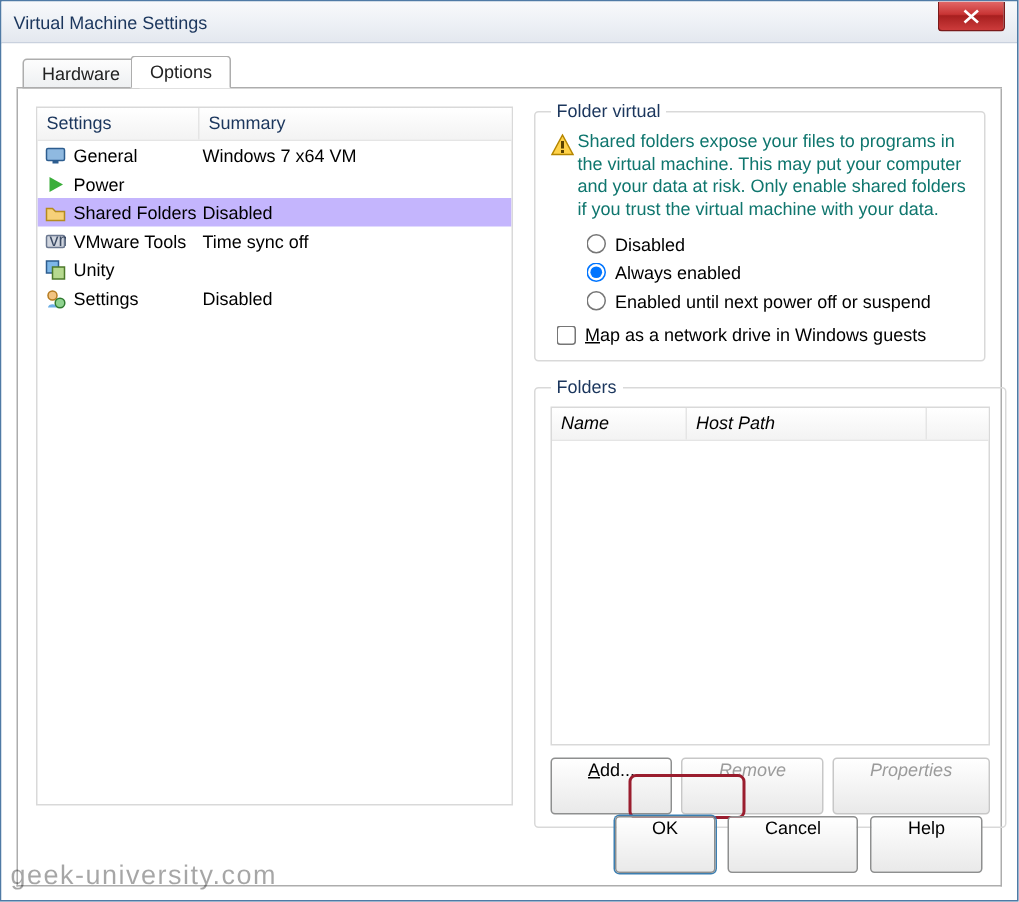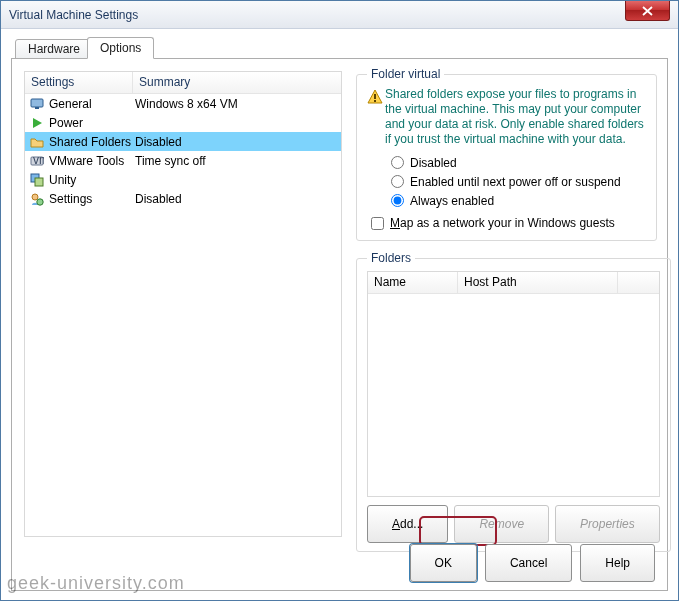--- a/index.html
+++ b/index.html
@@ -15,43 +15,43 @@
   .tab.active { background:#fff; border-bottom:1px solid #fff; z-index:2; }
   #tab-hw { left:4px; }
   #tab-op { left:76px;text-align:center; }
   .tabbody { border:1px solid #adadad; border-top:none; height:532px; position:relative; }
   .left-panel { position:absolute; top:12px; left:12px; width:318px; height:466px; border:1px solid #d9d9d9; background:#fff; }
   .lp-head { display:flex; height:22px; border-bottom:1px solid #e5e5e5; background:linear-gradient(to bottom,#fff,#f3f3f3); }
   .lp-head div { padding:3px 6px; color:#1b365d; cursor:default; }
   .lp-h1 { width:108px; border-right:1px solid #e5e5e5; }
   .lp-rows { height:calc(100% - 22px); overflow:auto; }
   .lp-row { display:flex; align-items:center; height:19px; padding-left:4px; }
-  .lp-row.sel { background:#7dd3fc; }
+  .lp-row.sel { background:#c4b5fd; }
   .lp-row .ic { width:16px; height:16px; margin-right:4px; display:flex; align-items:center; justify-content:center; }
   .lp-row .nm { width:86px; color:#000; }
   .lp-row .sm { color:#000; }
   .right { position:absolute; top:8px; left:344px; right:10px; bottom:8px; }
   fieldset { border:1px solid #d9d9d9; border-radius:3px; margin:0 0 10px 0; padding:6px 10px 10px 10px; }
   legend { color:#1b365d; padding:0 4px; }
   .warnrow { display:flex; }
   .warnrow .wic { width:18px; flex:0 0 18px; margin-top:2px; }
   .warnrow .wtx { flex:1; color:#0f766e; line-height:15px; }
   .radio-group { margin:6px 0 2px 24px; }
   .radio-row { display:flex; align-items:center; height:19px; }
   .radio-row input { margin:0 6px 0 0; }
   .cbrow { display:flex; align-items:center; margin:6px 0 0 4px; }
   .cbrow input { margin:0 6px 0 0; }
   .folders fieldset { padding-bottom:8px; }
   .ftable { border:1px solid #d9d9d9; height:226px; background:#fff; }
-  .ftable .lp-head div { color:#000; }
+  .ftable .lp-head div { color:#000;font-style:italic; }
   .ftable .h1 { width:90px; border-right:1px solid #e5e5e5; padding:3px 6px; }
   .ftable .h2 { width:160px; border-right:1px solid #e5e5e5; padding:3px 6px; }
   .ftable .h3 { flex:1; padding:3px 6px; }
   .fbtns { display:flex; justify-content:flex-end; gap:6px; margin-top:8px; }
-  .btn { height:38px; min-width:66px; border:1px solid #8e8f8f; border-radius:3px; background:linear-gradient(to bottom,#fff,#e9e9e9); color:#000; padding:0 24px; display:flex; align-items:center; justify-content:center; }
+  .btn { height:38px; min-width:66px; border:1px solid #8e8f8f; border-radius:3px; background:linear-gradient(to bottom,#fff,#e9e9e9); color:#000; padding:0 24px; display:flex; justify-content:center; }
   .btn.disabled { color:#9b9b9b; border-color:#c7c7c7;font-style:italic; }
   .btn.default { box-shadow:0 0 0 1px #3c7fb1; }
   .add-highlight { position:absolute; border:2px solid #9a1d2e; border-radius:5px; pointer-events:none; }
   .bottom-btns { position:absolute; right:12px; bottom:8px; display:flex; gap:8px; }
   .watermark { position:absolute; left:6px; bottom:6px; font-size:18px; letter-spacing:1px; color:rgba(0,0,0,0.35); font-family:Arial,sans-serif; pointer-events:none; }
   u { text-decoration:underline; }
   .radio { width:13px; height:13px; }
 </style>
 </head>
 <body>
@@ -86,21 +86,21 @@
         </div>
         <div class="lp-rows">
           <div class="lp-row">
             <span class="ic">
                 <svg width="14" height="14">
                   <rect x="1" y="2" width="12" height="8" rx="1" fill="#8fb9e0" stroke="#2d5d8f"></rect>
                   <rect x="5" y="10" width="4" height="2" fill="#2d5d8f"></rect>
                 </svg>
               </span>
             <span class="nm">General</span>
-            <span class="sm">Windows 8 x64 VM</span>
+            <span class="sm">Windows 7 x64 VM</span>
           </div>
           <div class="lp-row">
             <span class="ic">
                 <svg width="14" height="14">
                   <polygon points="3,2 12,7 3,12" fill="#3aae3a"></polygon>
                 </svg>
               </span>
             <span class="nm">Power</span>
             <span class="sm"></span>
           </div>
@@ -160,31 +160,31 @@
                 </svg>
             </div>
             <div class="wtx">Shared folders expose your files to programs in the virtual machine. This may put your computer and your data at risk. Only enable shared folders if you trust the virtual machine with your data.</div>
           </div>
           <div class="radio-group">
             <label class="radio-row">
               <input class="radio" type="radio" name="fs" style="">
               <span>Disabled</span>
             </label>
             <label class="radio-row">
+              <input class="radio" type="radio" name="fs" checked="" style="">
+              <span>Always enabled</span>
+            </label>
+            <label class="radio-row">
               <input class="radio" type="radio" name="fs" style="">
               <span>Enabled until next power off or suspend</span>
             </label>
-            <label class="radio-row">
-              <input class="radio" type="radio" name="fs" checked="" style="">
-              <span>Always enabled</span>
-            </label>
           </div>
           <label class="cbrow">
             <input type="checkbox" style="">
-            <span><u>M</u><span>ap as a network your in Windows guests</span></span>
+            <span><u>M</u><span>ap as a network drive in Windows guests</span></span>
           </label>
         </fieldset>
 
         <div class="folders" style="position:relative;">
           <fieldset>
             <legend>Folders</legend>
             <div class="ftable">
               <div class="lp-head">
                 <div class="h1">Name</div>
                 <div class="h2">Host Path</div>

